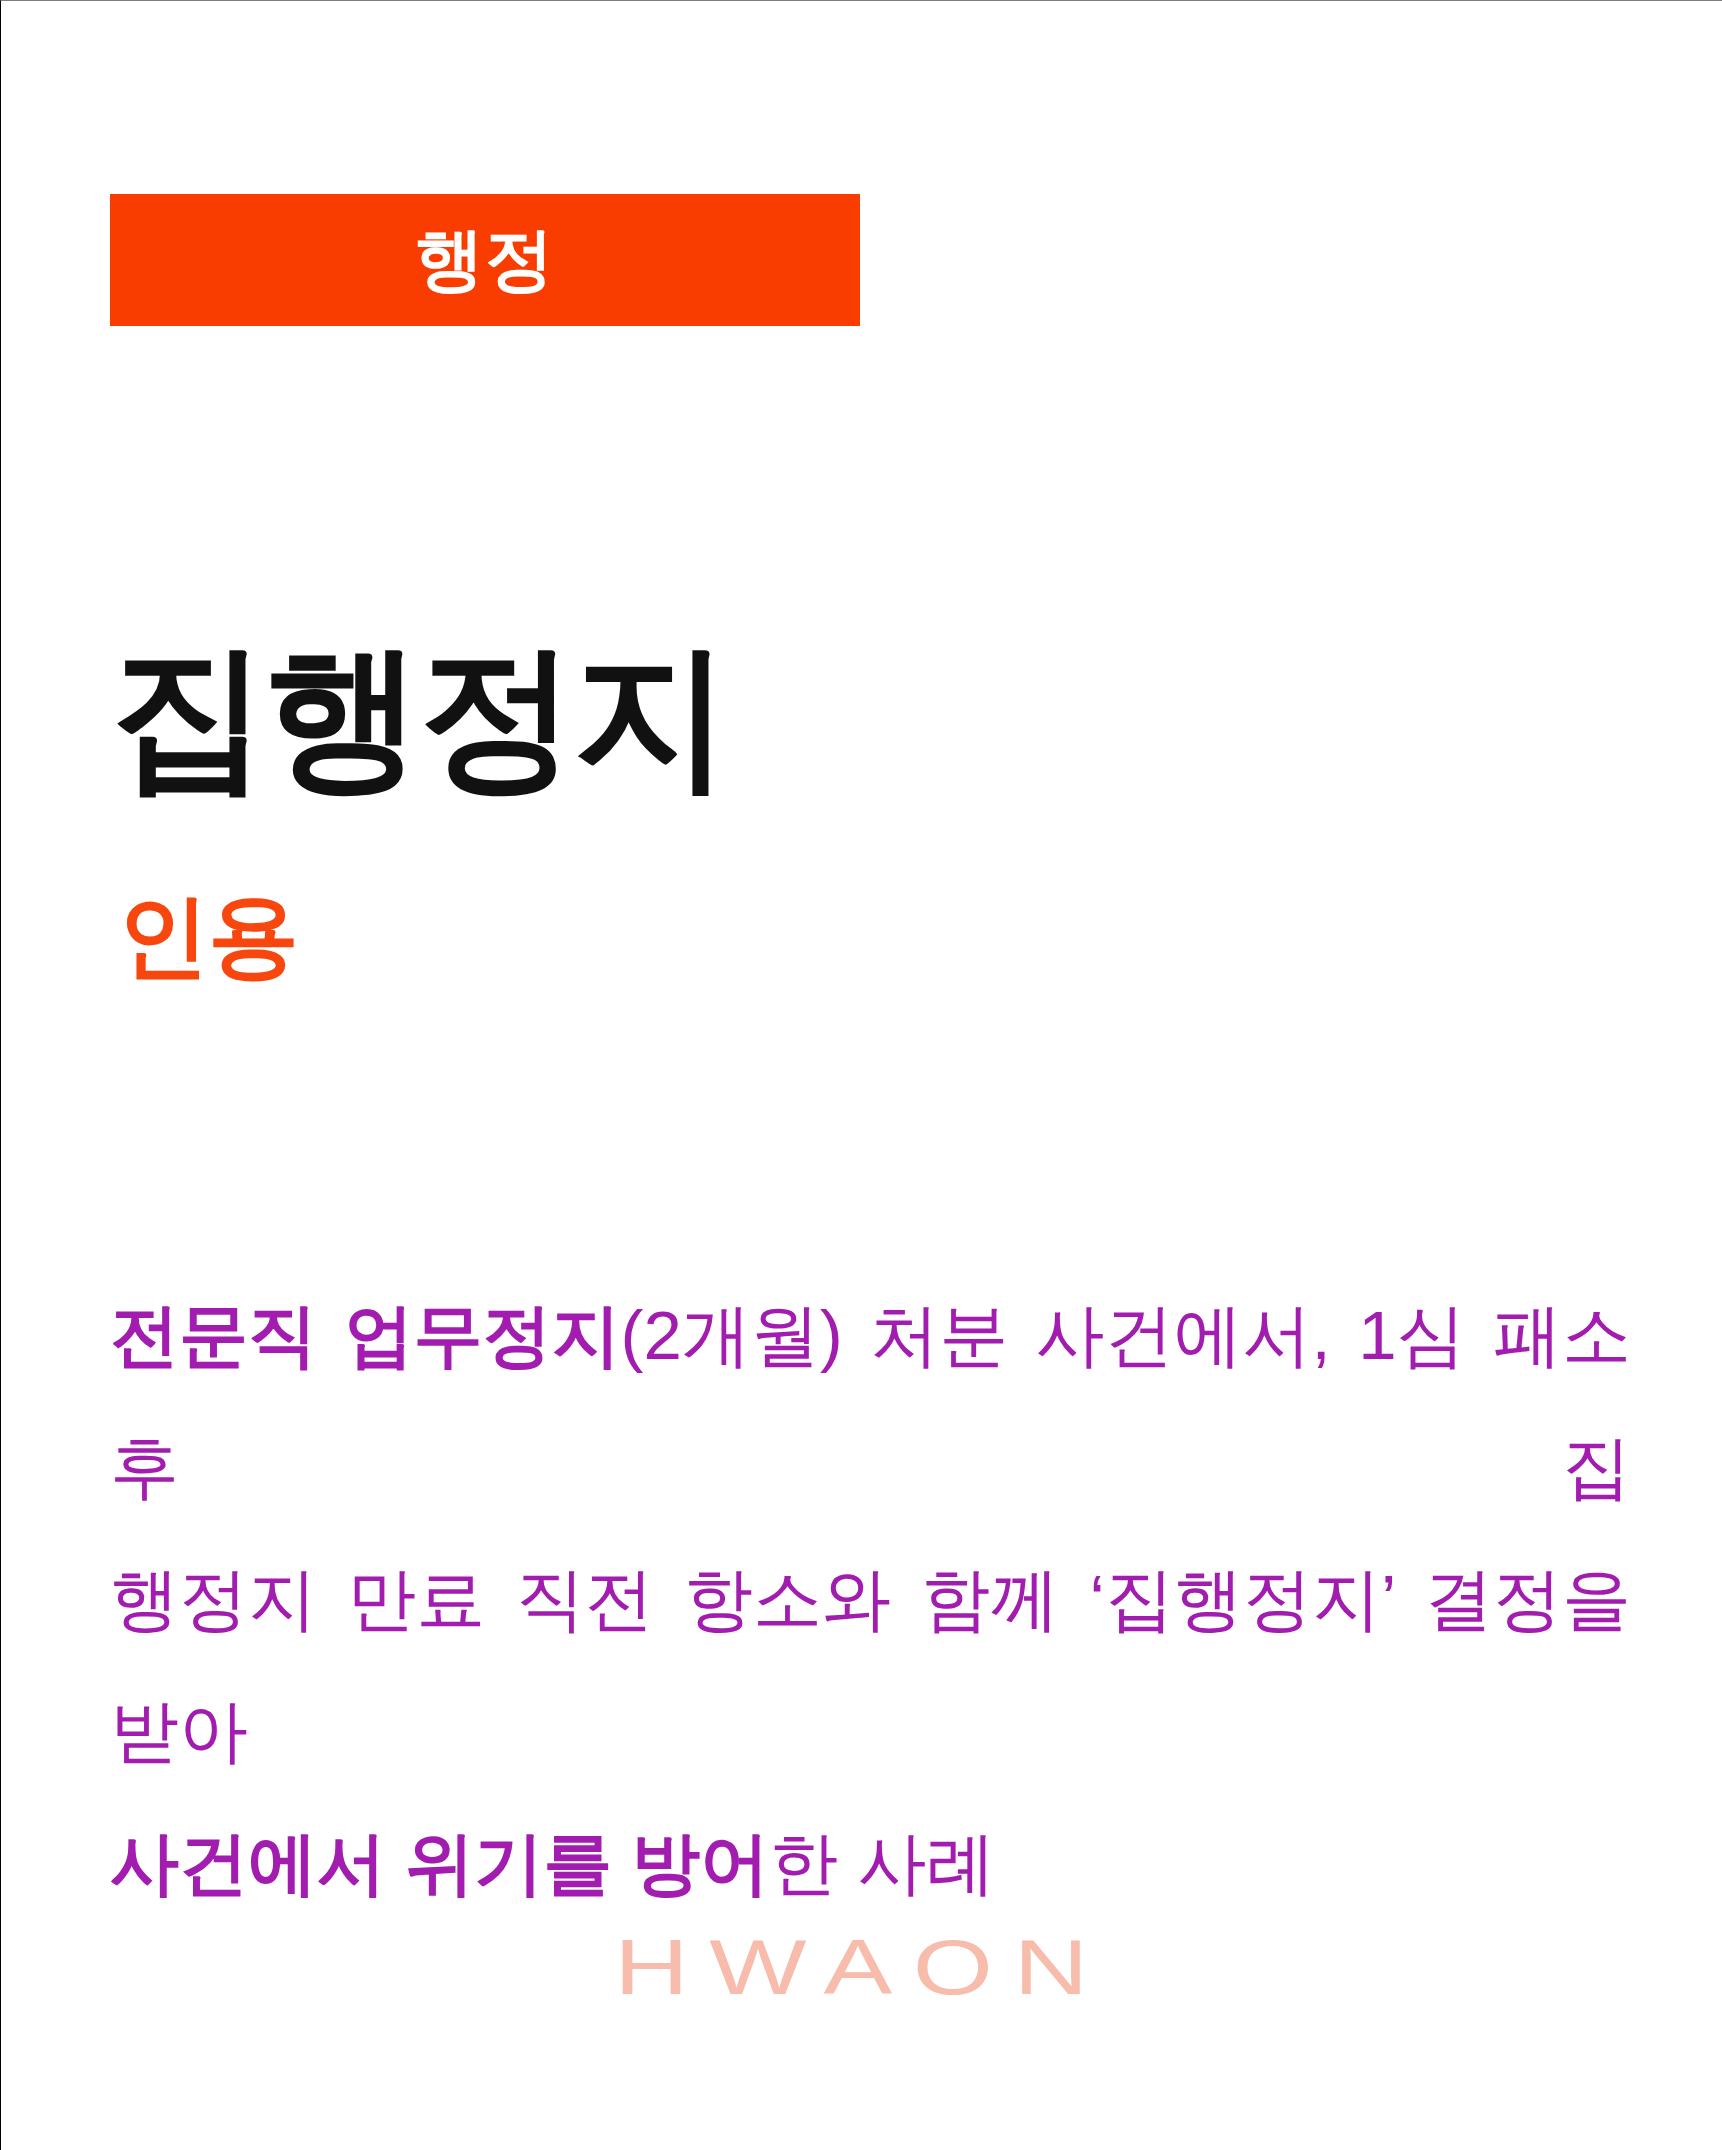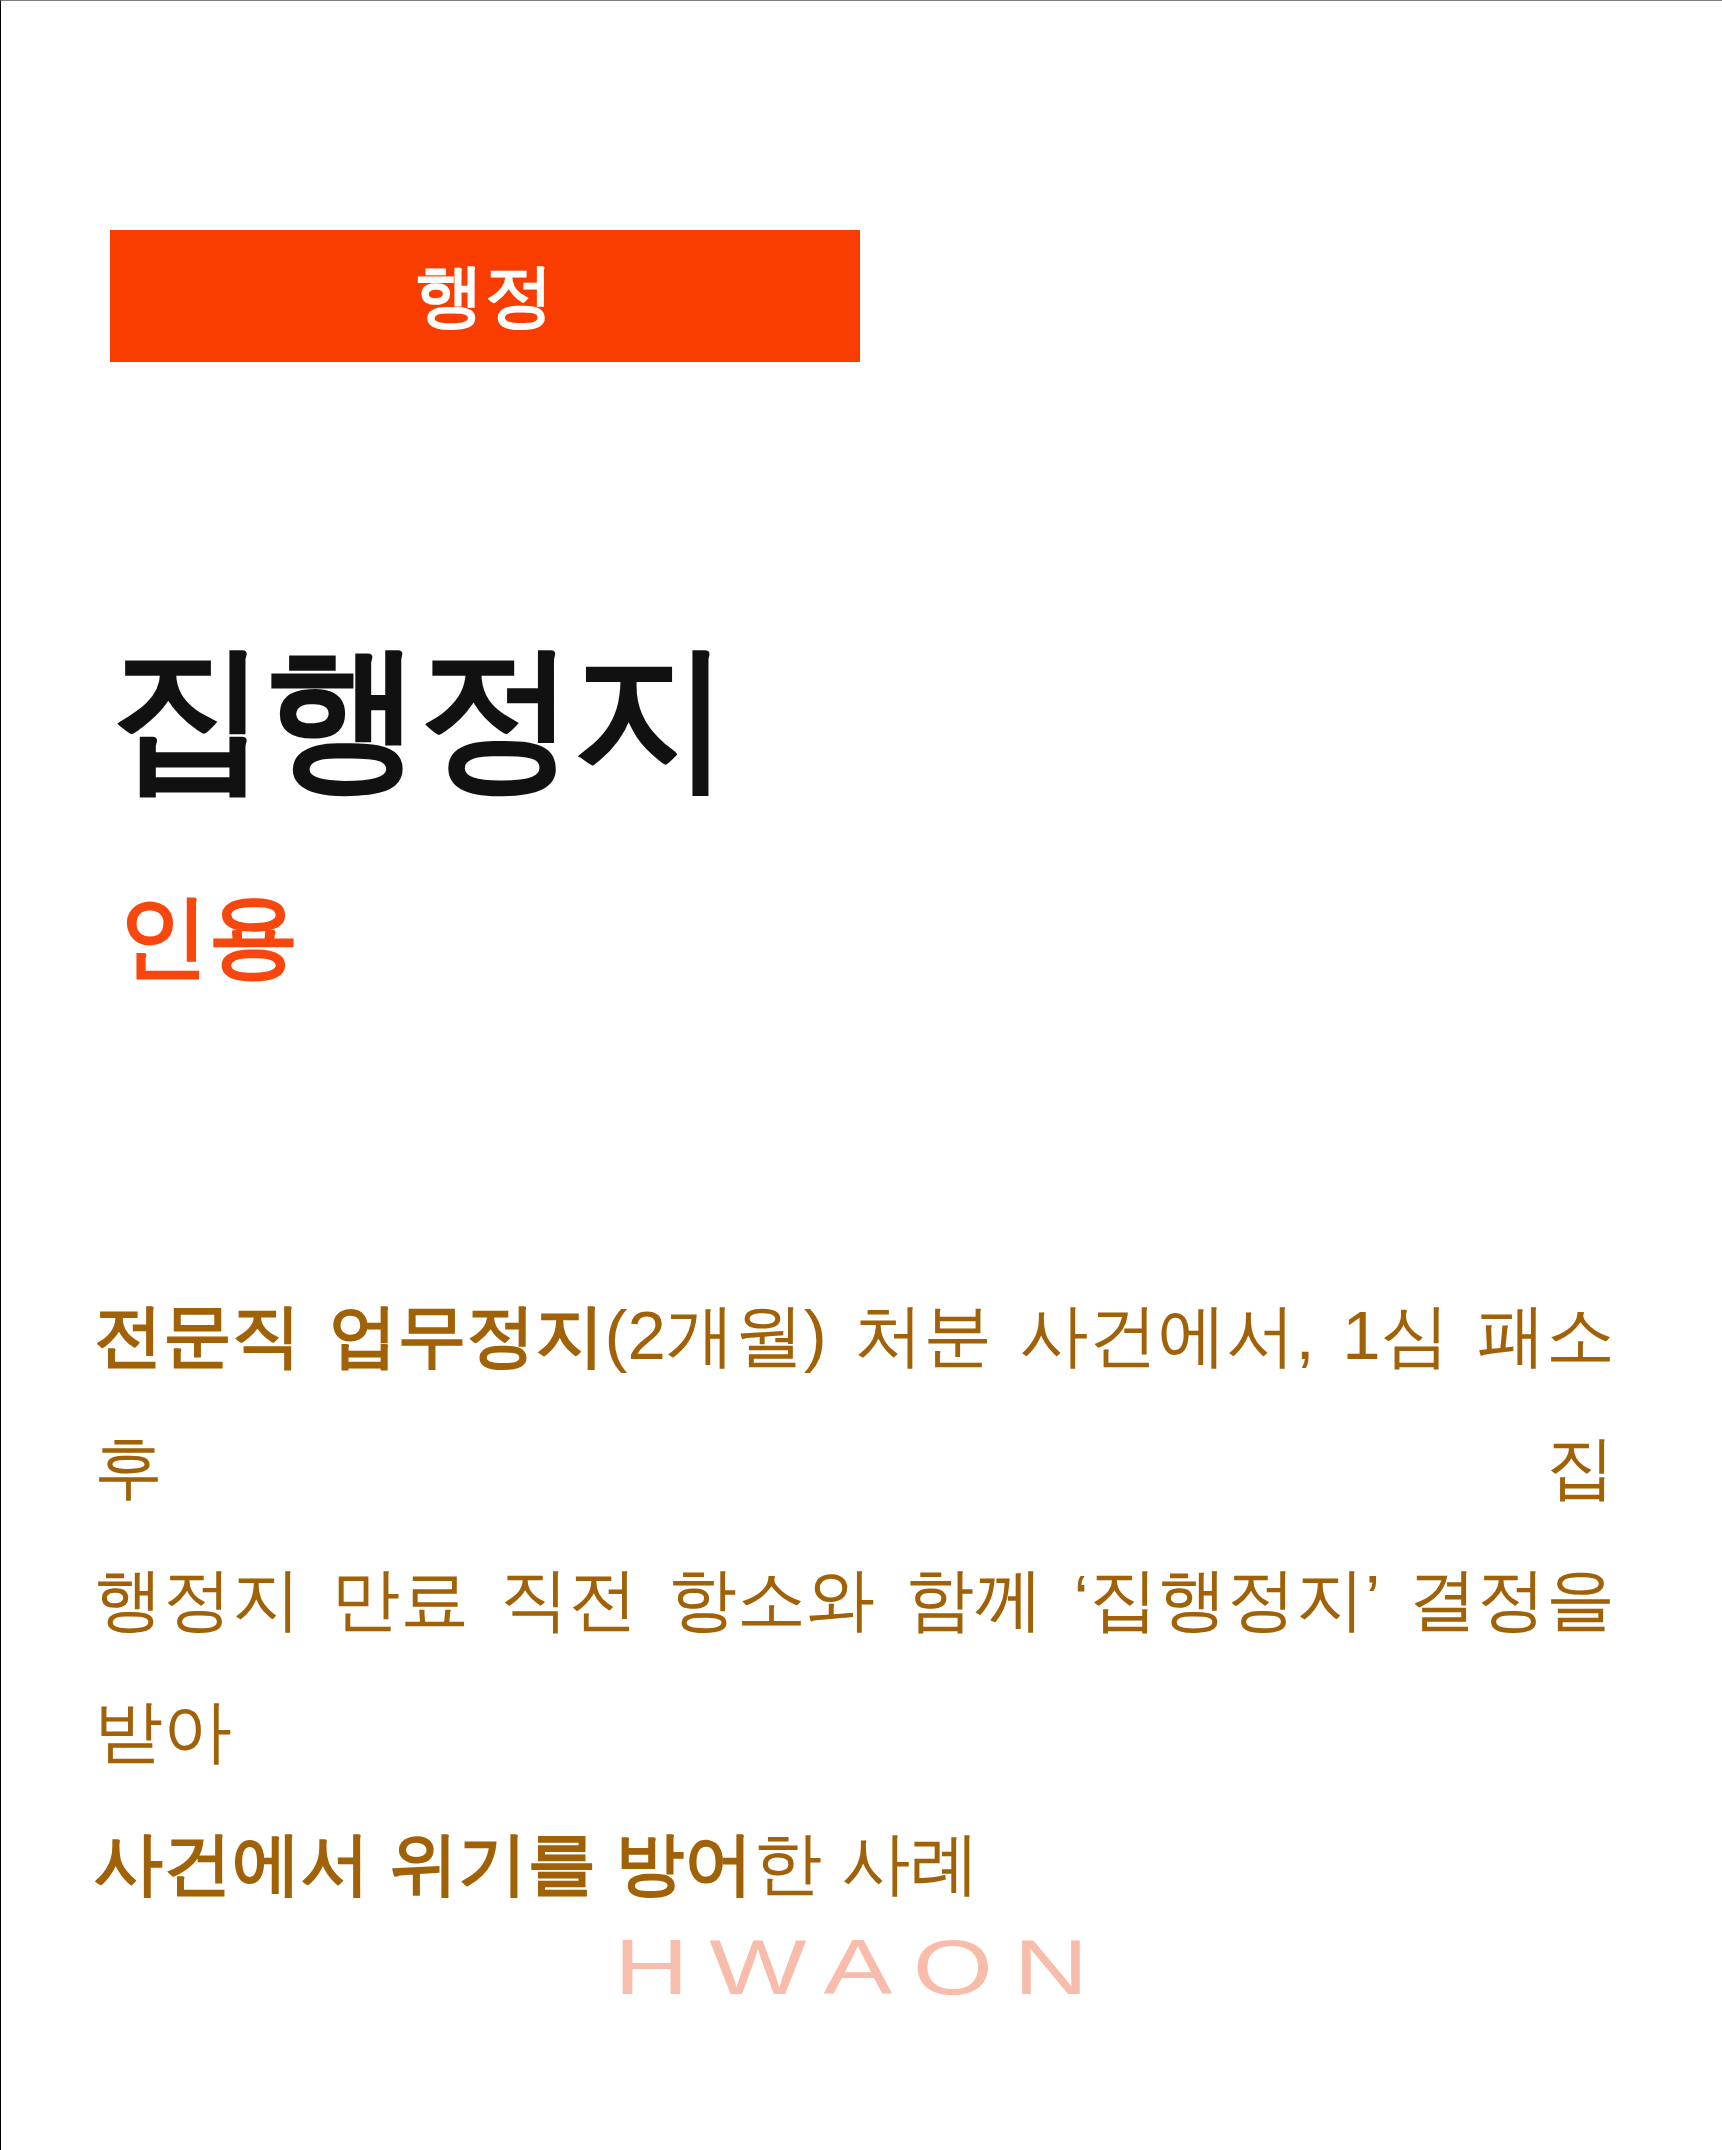--- a/index.html
+++ b/index.html
@@ -16,21 +16,20 @@
     overflow: hidden;
     font-family: "Liberation Sans", "DejaVu Sans", sans-serif;
   }
   .badge-row {
     position: absolute;
     left: 109px;
     top: 193px;
     width: 1499px;
     height: 132px;
     display: flex;
-    margin-top: 36px;
   }
   .badge {
     box-sizing: border-box;
     width: 50%;
     height: 100%;
     display: flex;
     align-items: center;
     justify-content: center;
     font-size: 69px;
     font-weight: 700;
@@ -62,26 +61,26 @@
     top: 881px;
     margin: 8px;
     font-size: 91px;
     line-height: 1;
     font-weight: 800;
     letter-spacing: -0.9px;
     color: var(--accent2);
   }
   .summary {
     position: absolute;
-    left: 93px;
+    left: 109px;
     top: 1269px;
     width: 1521px;
     font-size: 69px;
     line-height: 132px;
-    color: #a16207;
+    color: #a21caf;
     font-weight: 400;
   }
   .sum-line { white-space: nowrap; }
   .sum-line.justify {
     white-space: normal;
     text-align: justify;
     text-align-last: justify;
   }
   .sum-line .bold { font-weight: 800; }
   .logo {

